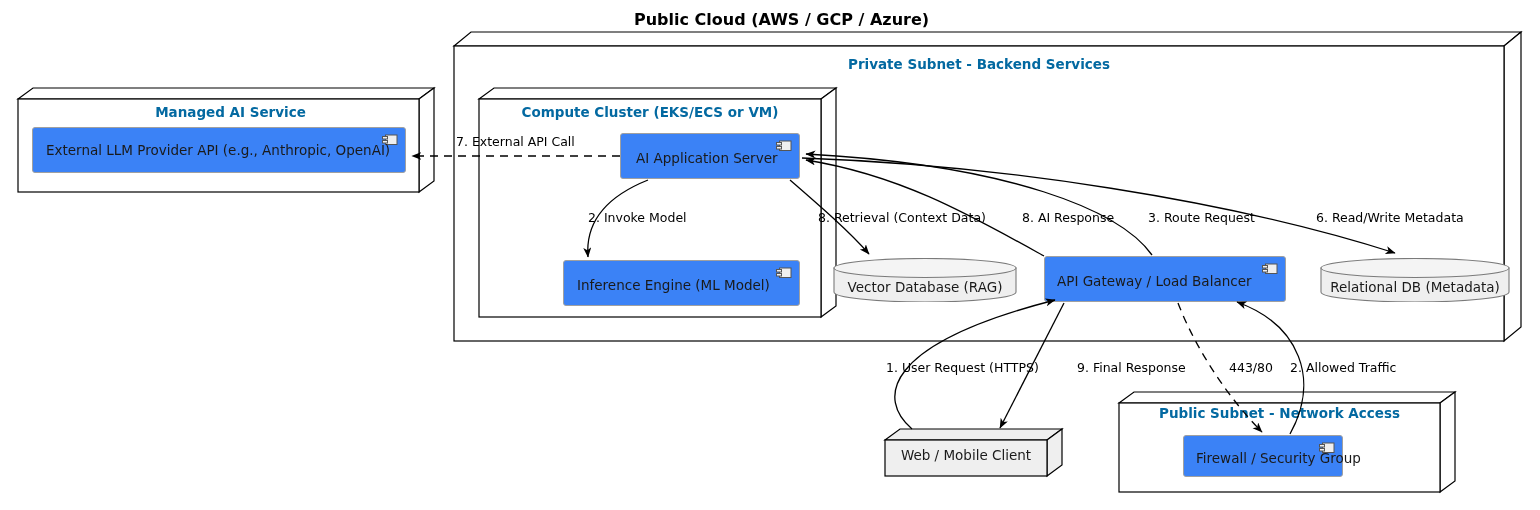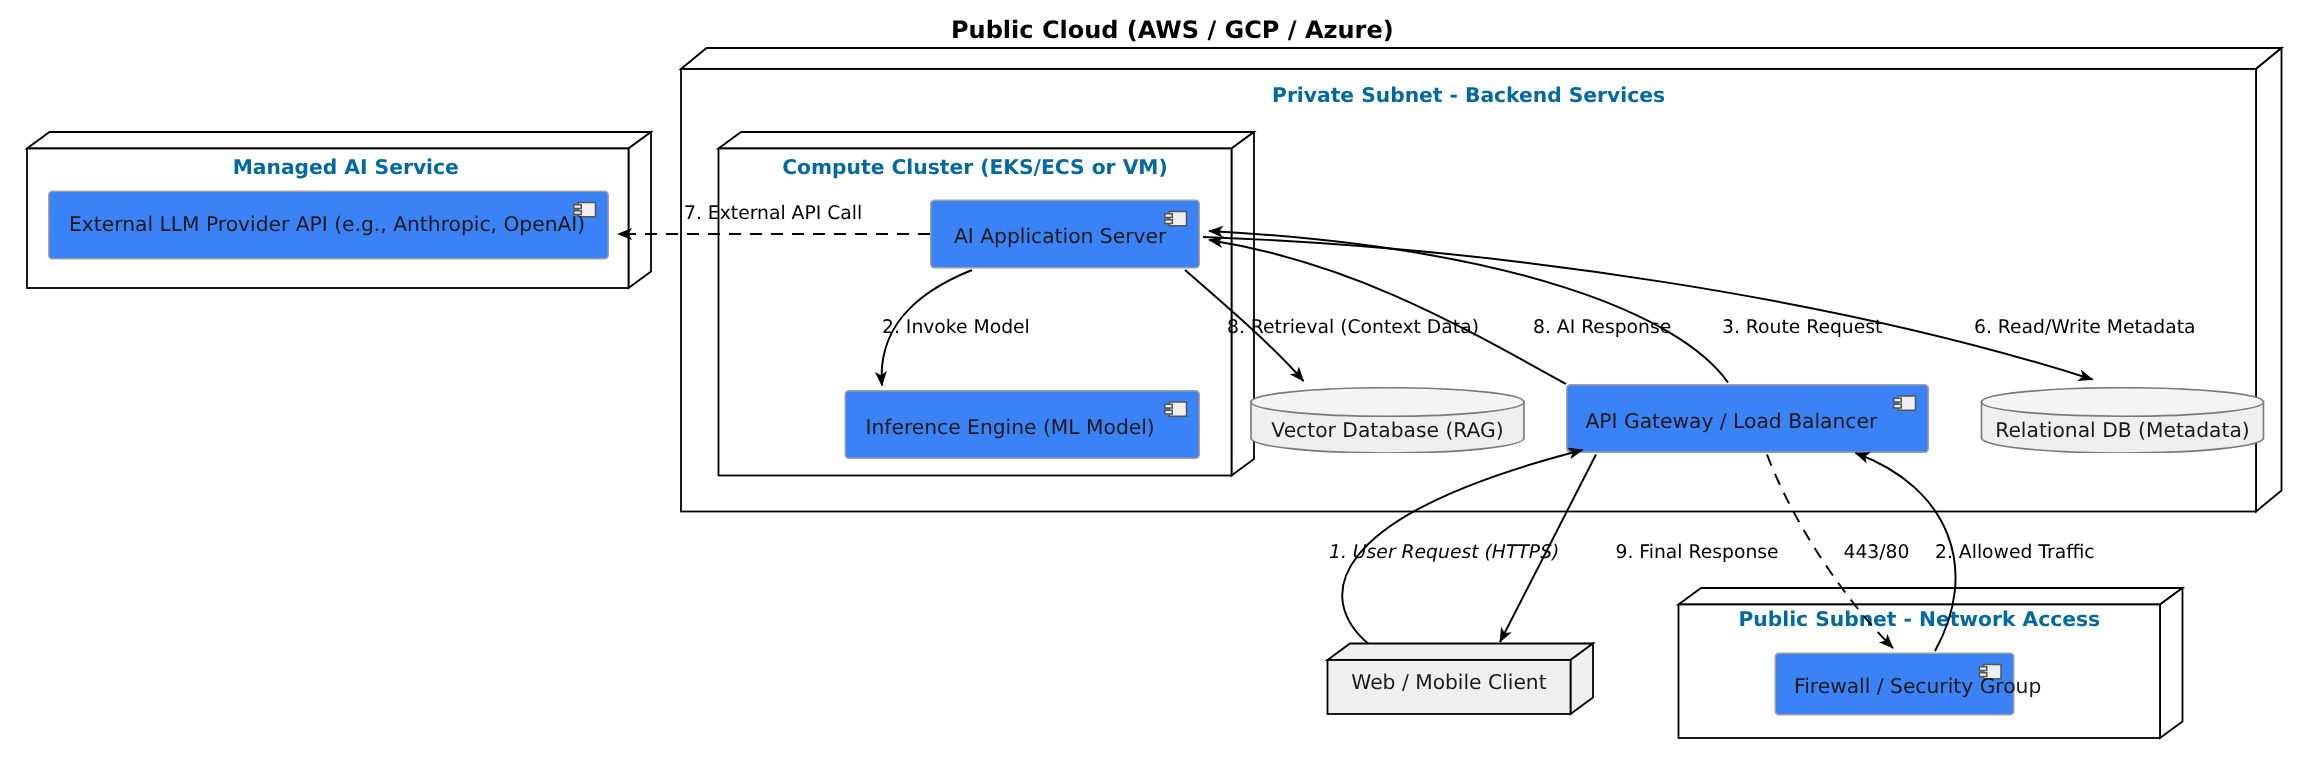--- a/index.html
+++ b/index.html
@@ -216,21 +216,21 @@
   <div class="edge-label" style="left:588px; top:210px;">2. Invoke Model</div>
 
   <div class="edge-label" style="left:818px; top:210px;">8. Retrieval (Context Data)</div>
 
   <div class="edge-label" style="left:1022px; top:210px;">8. AI Response</div>
 
   <div class="edge-label" style="left:1148px; top:210px;">3. Route Request</div>
 
   <div class="edge-label" style="left:1316px; top:210px;">6. Read/Write Metadata</div>
 
-  <div class="edge-label" style="left:886px; top:360px;font-style:italic;">1. User Request (HTTPS)</div>
+  <div class="edge-label" style="left:886px; top:360px;">1. User Request (HTTPS)</div>
 
   <div class="edge-label" style="left:1077px; top:360px;">9. Final Response</div>
 
   <div class="edge-label" style="left:1229px; top:360px;">443/80</div>
 
   <div class="edge-label" style="left:1290px; top:360px;">2. Allowed Traffic</div>
 
 </div>
 
 </body></html>

